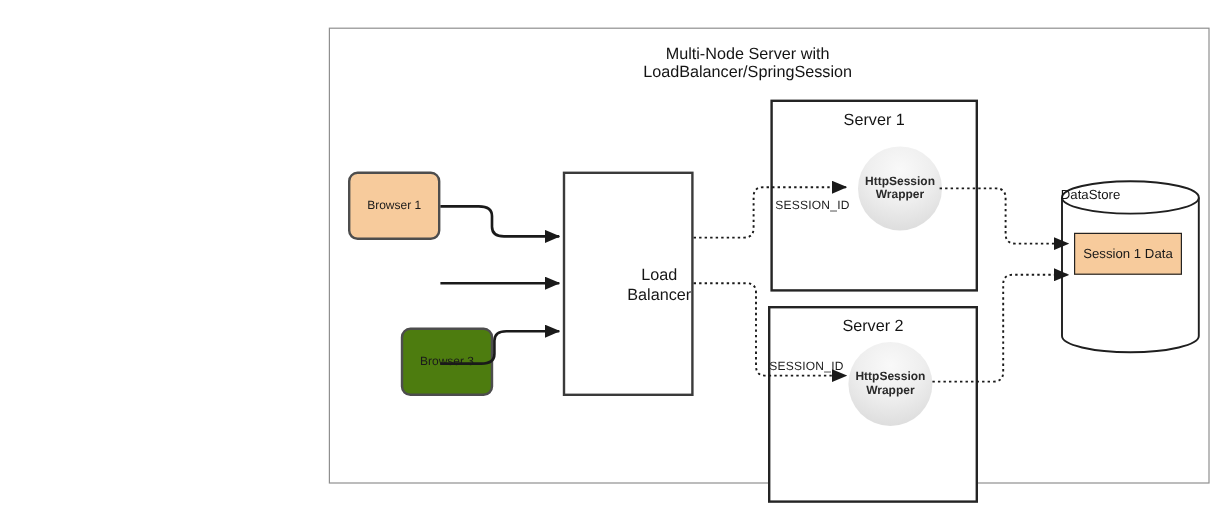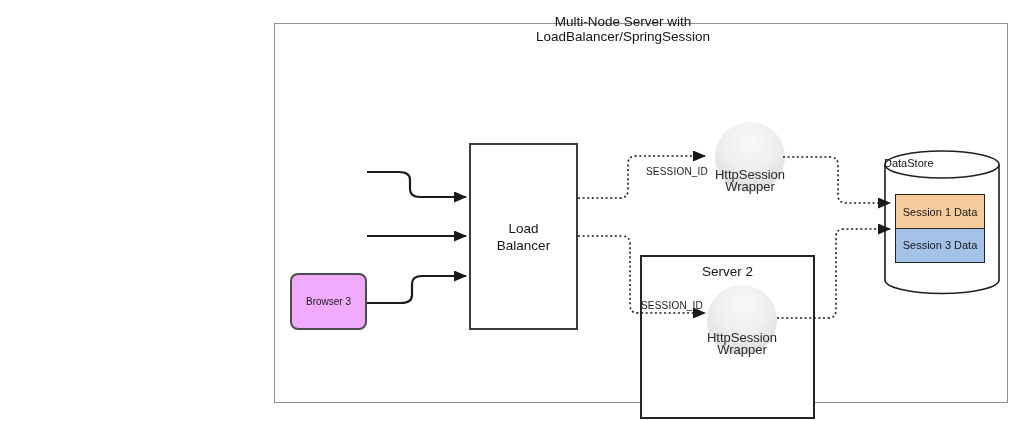--- a/index.html
+++ b/index.html
@@ -15,61 +15,61 @@
   .abs { position: absolute; box-sizing: border-box; }
 
   
   #outer-frame {
     left: 274px; top: 23px; width: 734px; height: 380px;
     border: 1.5px solid #8f8f8f; background: #ffffff;
   }
 
   
   #diagram-title {
-    left: 428px; top: 14px; width: 390px;
+    left: 428px; top: 37px; width: 390px;
     text-align: center; font-size: 13.5px; line-height: 15px;
     white-space: pre-line; color: #141414;
   }
 
   
   .browser-box {
     left: 290px; width: 77px; height: 57px;
     border: 2px solid #4d4d4d; border-radius: 8px;
     display: flex; align-items: center; justify-content: center;
     font-size: 10px; color: #1b1b1b;
   }
   #browser-1 { top: 143px; }
   #browser-2 { top: 207px; height: 58px; }
   #browser-3 { top: 273px; }
 
   
   #load-balancer-box {
     left: 469px; top: 143px; width: 109px; height: 187px;
     border: 2px solid #3a3a3a; background: #ffffff;
-    display: flex; align-items: center; justify-content: center;
+    display: flex; align-items: center; justify-content: flex-end;
     text-align: center; font-size: 13.5px; line-height: 17px;
     white-space: pre-line;
   }
 
   
   .server-box { border: 2px solid #242424; background: #ffffff; }
   #server-1-box { left: 642px; top: 83px;  width: 173px; height: 160px; }
   #server-2-box { left: 640px; top: 255px; width: 175px; height: 164px; }
   .server-title {
     position: absolute; left: 0; top: 7px; width: 100%;
     text-align: center; font-size: 13.5px; color: #141414;
   }
 
   
   .wrapper-circle {
     border-radius: 50%;
     background: radial-gradient(circle at 50% 28%, #f9f9f9 0%, #eeeeee 45%, #dcdcdc 85%, #d3d3d3 100%);
-    display: flex; align-items: flex-end; justify-content: center;
-    text-align: center; font-size: 13px; line-height: 11.5px;
-    white-space: pre-line; color: #2a2a2a;
+    display: flex; align-items: center; justify-content: center;
+    text-align: center; font-size: 10px; line-height: 11.5px;
+    white-space: pre-line; color: #2a2a2a; font-weight: bold;
   }
   #wrapper-circle-1 { left: 715px; top: 122px; width: 70px; height: 70px; }
   #wrapper-circle-2 { left: 707px; top: 285px; width: 70px; height: 70px; }
 
   
   .session-id-label { font-size: 10px; color: #1c1c1c; letter-spacing: 0.2px; }
   #session-id-1 { left: 646px; top: 166px; }
   #session-id-2 { left: 641px; top: 300px; }
 
   
@@ -96,29 +96,35 @@
 </head>
 <body>
 
 <div id="stage">
 
   <div id="outer-frame" class="abs"></div>
 
   <div id="diagram-title" class="abs">Multi-Node Server with
 LoadBalancer/SpringSession</div>
 
-  <div id="browser-3" class="abs browser-box" style="background-color: #f0abfc;">
+  <div id="browser-1" class="abs browser-box" style="background-color: rgb(247, 203, 156);">
+    <span>Browser 1</span>
+  </div>
+  <div id="browser-3" class="abs browser-box" style="background-color: #4d7c0f; margin-left: 44px;">
     <span>Browser 3</span>
   </div>
 
   <div id="load-balancer-box" class="abs">
     <span>Load
 Balancer</span>
   </div>
 
+  <div id="server-1-box" class="abs server-box">
+    <div class="server-title">Server 1</div>
+  </div>
   <div id="wrapper-circle-1" class="abs wrapper-circle">
     <span>HttpSession
 Wrapper</span>
   </div>
   <div id="session-id-1" class="abs session-id-label">SESSION_ID</div>
 
   <div id="server-2-box" class="abs server-box">
     <div class="server-title">Server 2</div>
   </div>
   <div id="wrapper-circle-2" class="abs wrapper-circle">
@@ -130,23 +136,20 @@
   <svg id="datastore-cylinder" class="abs" viewBox="0 0 120 148">
     <path d="M3,15.5 v115.5 a57,13.5 0 0 0 114,0 v-115.5" fill="#ffffff" stroke="#1f1f1f" stroke-width="1.6"></path>
     <ellipse cx="60" cy="15.5" rx="57" ry="13.5" fill="#ffffff" stroke="#1f1f1f" stroke-width="1.6"></ellipse>
   </svg>
   <div id="datastore-label" class="abs">DataStore</div>
 
   <div id="datastore-rows" class="abs">
     <div class="datastore-row" style="background-color: rgb(247, 203, 156);">
       <span>Session 1 Data</span>
     </div>
-    <div class="datastore-row" style="background-color: rgb(164, 194, 232);">
-      <span>Session 3 Data</span>
-    </div>
   </div>
 
   <svg id="connector-layer">
     <defs>
       <marker id="arrowhead" markerUnits="userSpaceOnUse" markerWidth="13" markerHeight="11" refX="12" refY="5.5" orient="auto">
         <path d="M0,0 L13,5.5 L0,11 Z" fill="#1a1a1a"></path>
       </marker>
     </defs>
 
     <path d="M367,172 H399 Q410,172 410,180 V189 Q410,197 420,197 H466" fill="none" stroke-width="2.2" marker-end="url(#arrowhead)" stroke="#1a1a1a"></path>

